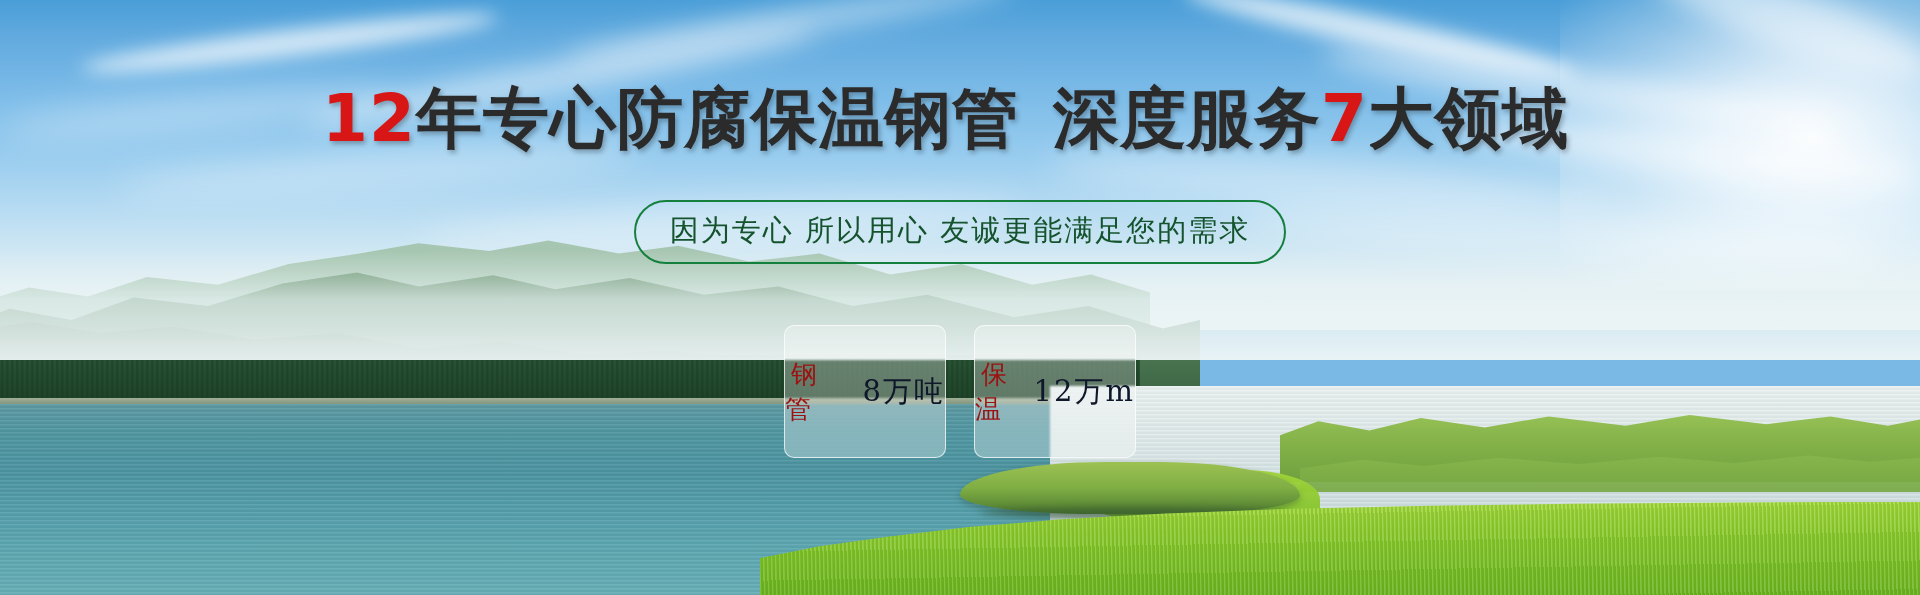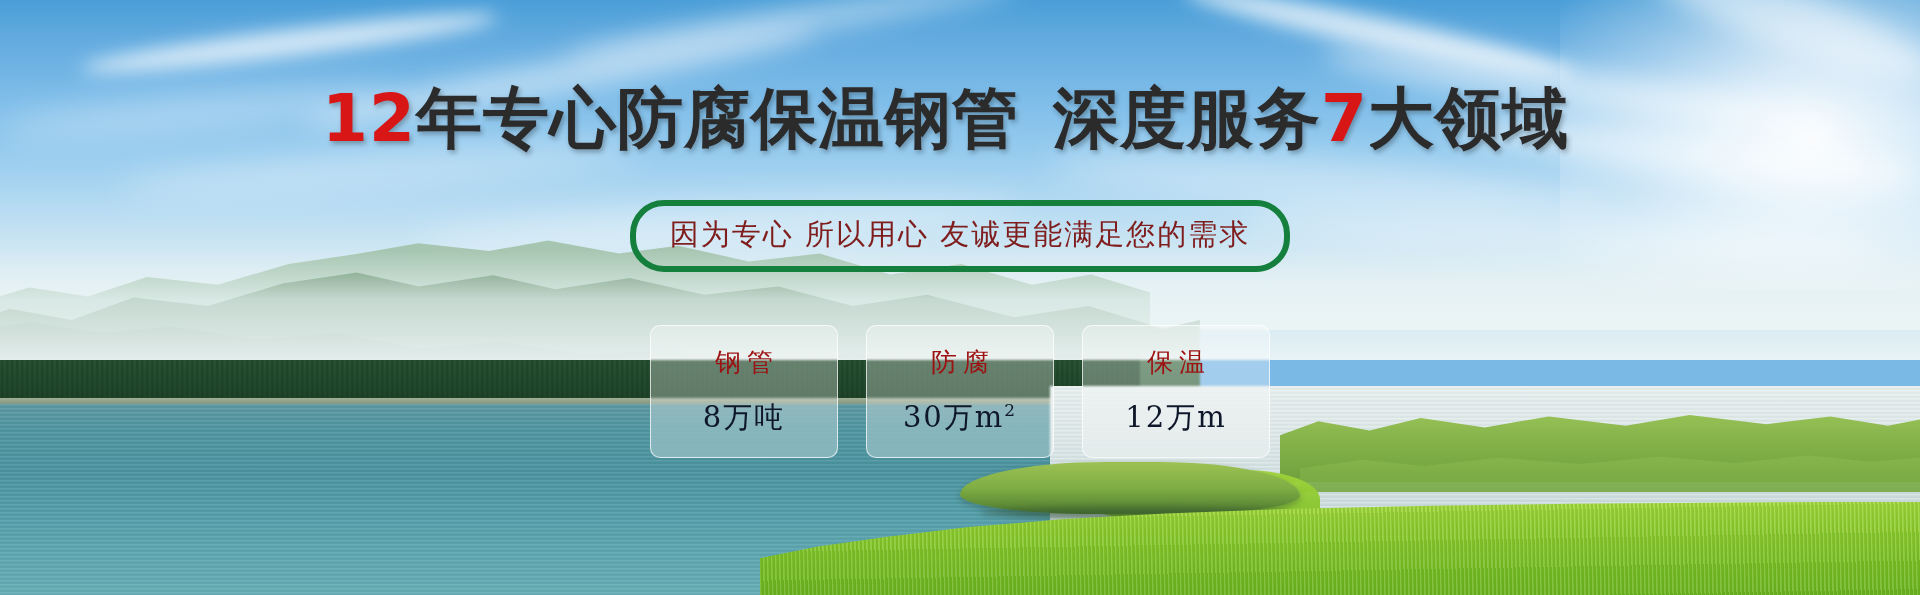--- a/index.html
+++ b/index.html
@@ -166,42 +166,42 @@
   }
   .headline .red { color:#d81616; }
   .headline .dark { color:#2b2b2b; }
   .headline .gap { display:inline-block; width:34px; }
 
   .subtitle-wrap {
     position:absolute; left:0; top:200px; width:1920px;
     display:flex; justify-content:center;
   }
   .subtitle {
-    border:6px solid #15803d;
+    border:2px solid #15803d;
     border-radius:34px;
     padding:9px 34px 11px;
     font-family:"DejaVu Sans","Liberation Sans",sans-serif;
     font-size:29px;
-    color:#7f1d1d;
+    color:#14532d;
     letter-spacing:2px;
     white-space:nowrap;
     background:transparent;
   }
 
   
   .cards {
     position:absolute; left:0; top:325px; width:1920px;
     display:flex; justify-content:center; gap:28px;
   }
   .card {
-    width:188px; height:133px;
+    width:162px; height:133px;
     border:1px solid rgba(255,255,255,0.72);
     border-radius:10px;
     background:rgba(255,255,255,0.30);
-    display:flex; flex-direction:column;
+    display:flex; 
     align-items:center; justify-content:center;
     gap:18px;
     backdrop-filter:blur(1px);
   }
   .card .c-label {
     font-family:"DejaVu Sans","Liberation Sans",sans-serif;
     font-size:26px;
     color:#9c1111;
     letter-spacing:6px;
     text-indent:6px;
@@ -260,24 +260,20 @@
     <div class="subtitle">因为专心 所以用心  友诚更能满足您的需求</div>
   </div>
 
   <div class="cards">
 
     <div class="card">
       <div class="c-label">钢管</div>
       <div class="c-value"><span>8万吨</span></div>
     </div>
 
-    <div class="card">
-      <div class="c-label">防腐</div>
-      <div class="c-value"><span>30万m</span><sup>2</sup></div>
-    </div>
 
     <div class="card">
       <div class="c-label">保温</div>
       <div class="c-value"><span>12万m</span></div>
     </div>
 
   </div>
 
 </div>
 

